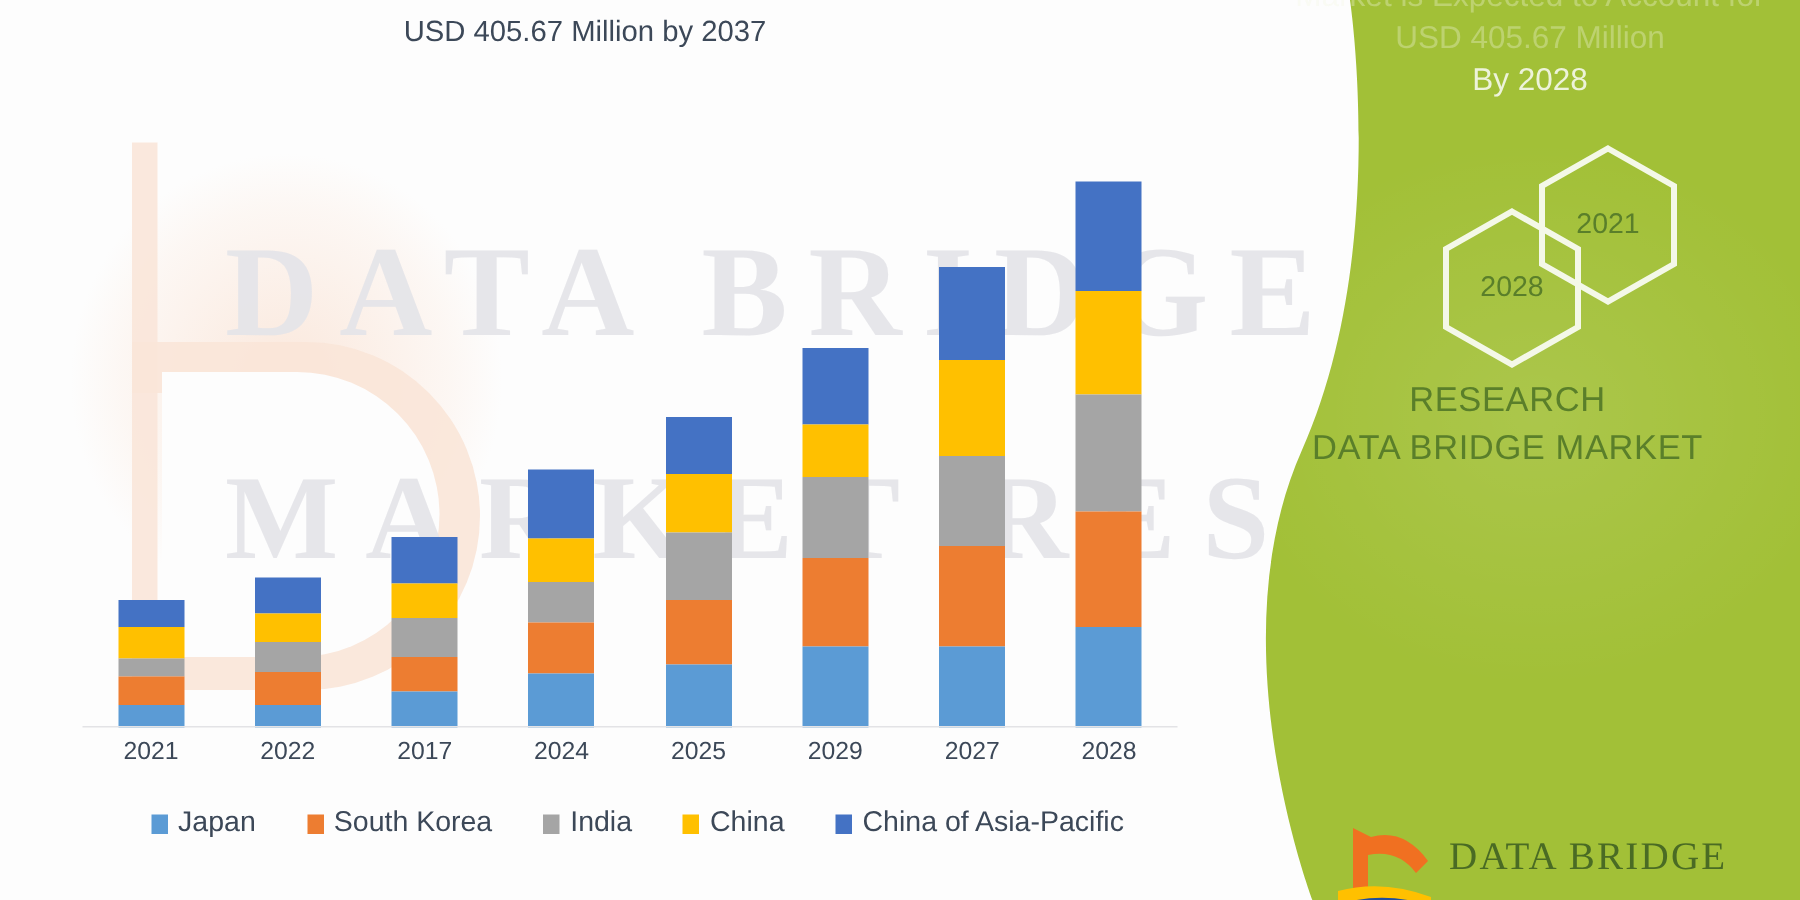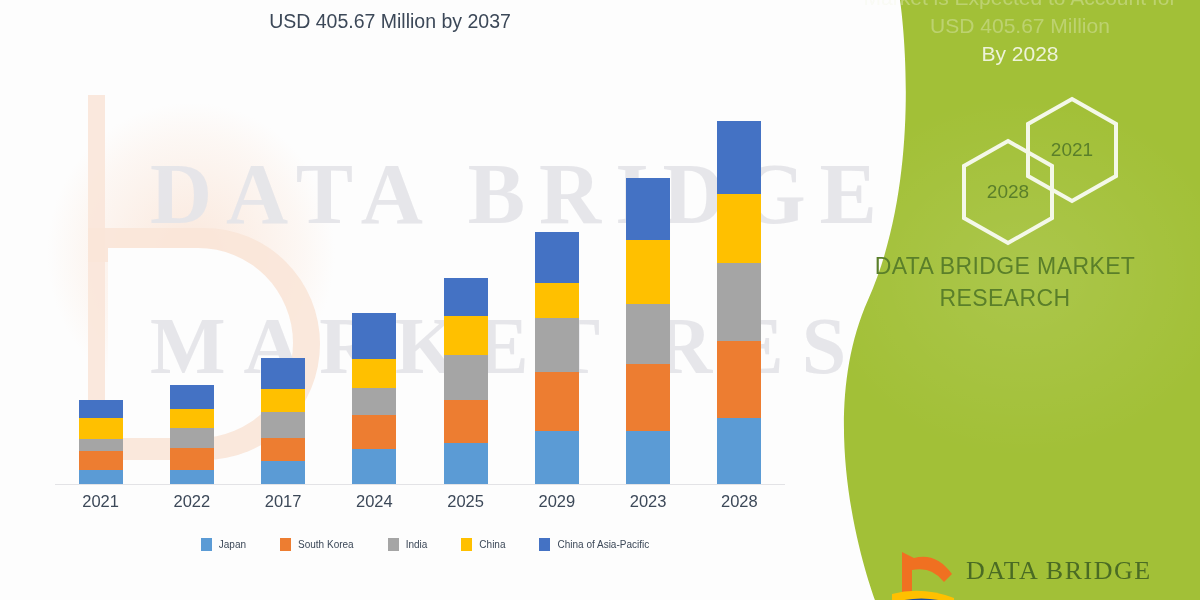--- a/index.html
+++ b/index.html
@@ -209,21 +209,21 @@
     position: absolute;
     left: 55px; top: 538px;
     width: 740px;
     display: flex;
     justify-content: center;
     align-items: center;
     gap: 34px;
   }
   .legend-item { display: flex; align-items: center; gap: 7px; }
   .legend-swatch { width: 11px; height: 13px; display: inline-block; }
-  .legend-label { color: #3c4858; font-size: 10px; }
+  .legend-label { color: #3c4858; font-size: 19px; }
 </style>
 </head>
 <body>
 
 <div id="canvas">
 
   <div class="wm-blob"></div>
   <div class="wm-b-stem"></div>
   <div class="wm-b-bowl"></div>
   <div class="wm-b-cut"></div>
@@ -315,21 +315,21 @@
     <div class="axis-line"></div>
   </div>
 
   <div class="xlabels" id="xlabels">
       <span>2021</span>
       <span>2022</span>
       <span>2017</span>
       <span>2024</span>
       <span>2025</span>
       <span>2029</span>
-      <span>2023</span>
+      <span>2027</span>
       <span>2028</span>
     </div>
 
   <div class="legend" id="legend">
       <div class="legend-item">
         <span class="legend-swatch" style="background: rgb(91, 155, 213);"></span>
         <span class="legend-label">Japan</span>
       </div>
       <div class="legend-item">
         <span class="legend-swatch" style="background: rgb(237, 125, 49);"></span>
@@ -365,22 +365,22 @@
     </div>
     <div class="hex hex-2028">
       <svg width="96" height="110" viewBox="0 0 96 110" aria-hidden="true">
         <polygon points="48,4 92,29 92,81 48,106 4,81 4,29" fill="none" stroke="#f4f8e8" stroke-width="4"></polygon>
       </svg>
       <div class="hex-label">2028</div>
     </div>
   </div>
 
   <div class="gp-brand">
+    <div>RESEARCH</div>
     <div>DATA BRIDGE MARKET</div>
-    <div>RESEARCH</div>
   </div>
 
   <div class="dbmr-logo">
     <div class="mark">
       <svg width="62" height="56" viewBox="0 0 62 56" aria-hidden="true">
         <path d="M10 4 L10 52 L20 52 L20 22 Q40 18 52 34 L60 26 Q44 4 22 10 Z" fill="#f07021"></path>
         <path d="M0 46 Q30 38 62 50 L62 56 L0 56 Z" fill="#ffc000"></path>
         <path d="M4 54 Q32 46 62 56 L0 56 Z" fill="#1f4e9c"></path>
       </svg>
     </div>

